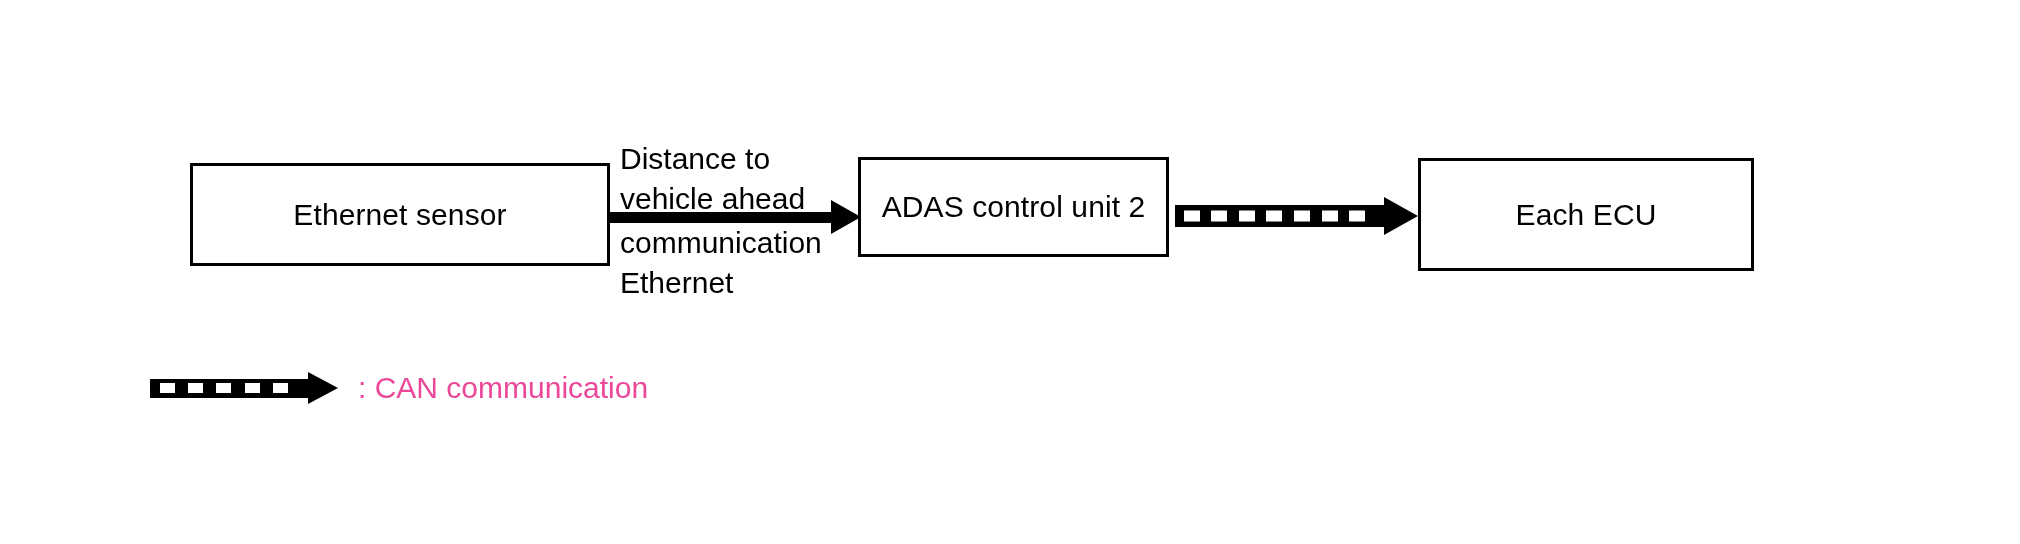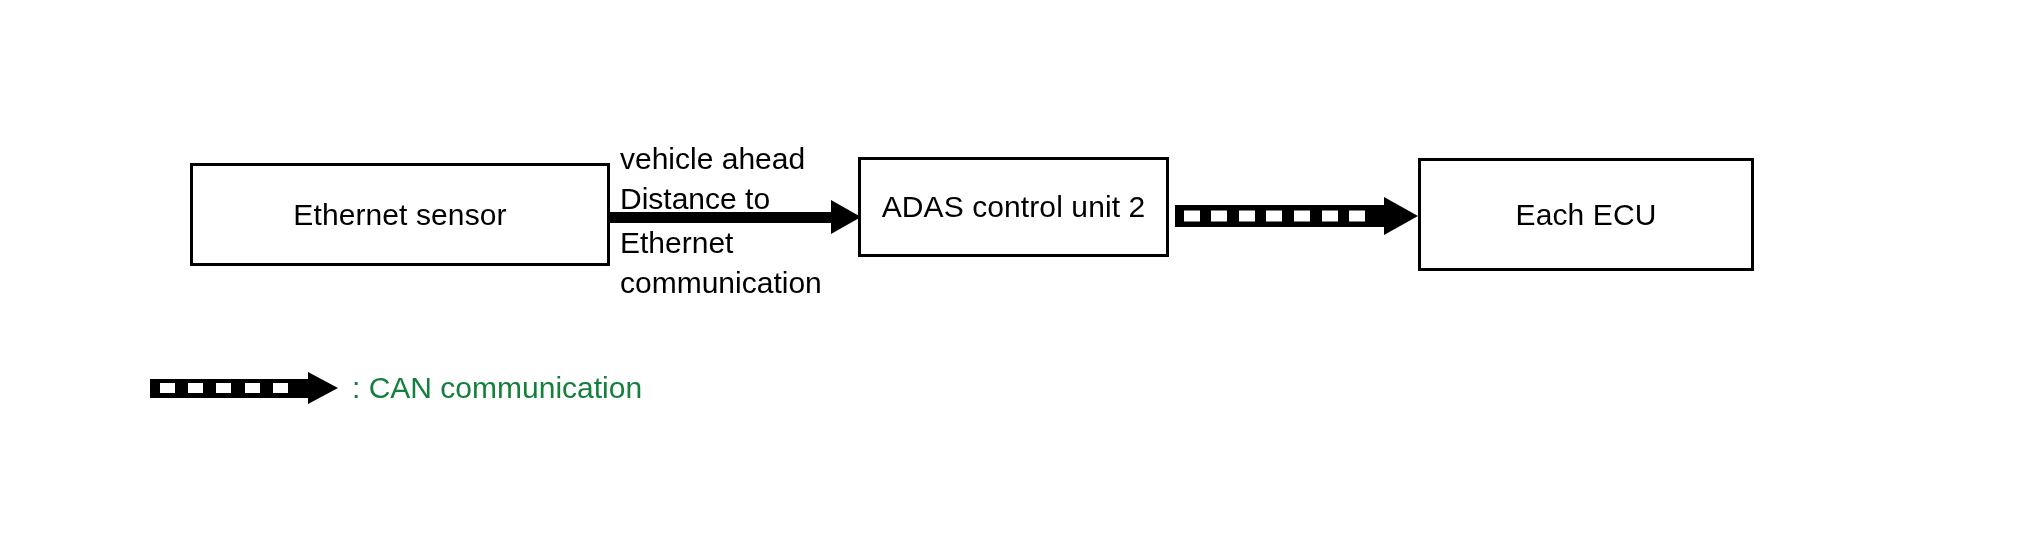--- a/index.html
+++ b/index.html
@@ -182,47 +182,47 @@
     height: 0;
     flex: 0 0 auto;
     border-top: 16px solid transparent;
     border-bottom: 16px solid transparent;
     border-left: 30px solid #000000;
     margin-left: -1px;
   }
   #legend-label {
     font-size: 30px;
     line-height: 1;
-    color: #15803d;
-    margin-left: 14px;
+    color: #ec4899;
+    margin-left: 20px;
     white-space: nowrap;
   }
 </style>
 </head>
 <body>
 
 <div id="diagram-canvas">
 
   <div class="block-box" id="box-distance-sensor">
     <span class="block-label">Ethernet sensor</span>
   </div>
 
   <div class="edge-text-top">
+    <div>Distance to</div>
     <div>vehicle ahead</div>
-    <div>Distance to</div>
   </div>
 
   <div class="solid-arrow" id="arrow-ethernet">
     <div class="shaft"></div>
     <div class="head"></div>
   </div>
 
   <div class="edge-text-bottom">
+    <div>communication</div>
     <div>Ethernet</div>
-    <div>communication</div>
   </div>
 
   <div class="block-box" id="box-adas-control-unit">
     <span class="block-label">ADAS control unit 2</span>
   </div>
 
   <div class="dashed-arrow" id="arrow-can-main">
     <div class="dash-shaft" id="can-main-shaft">
         <div class="notch" style="width: 16px; left: 8.57895px;"></div>
         <div class="notch" style="width: 16px; left: 36.2105px;"></div>

